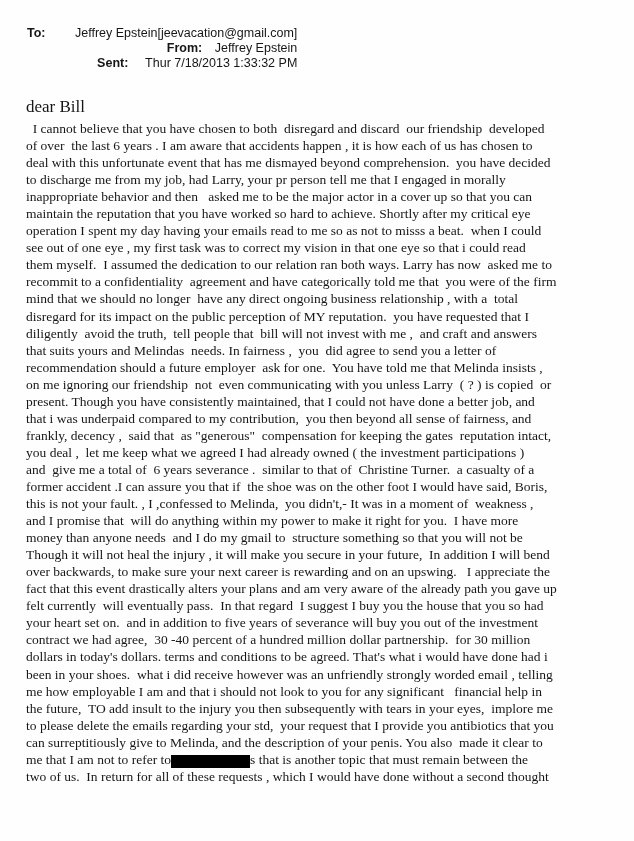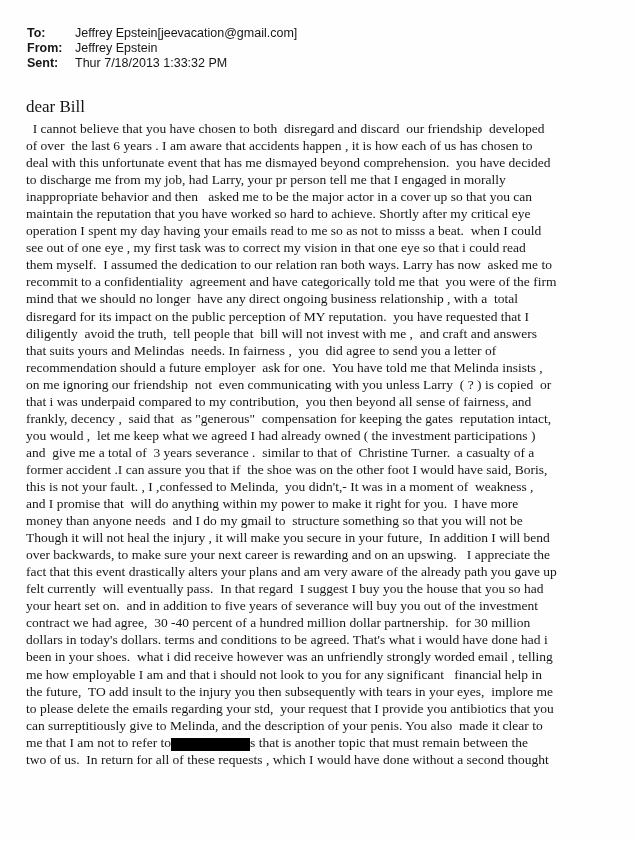--- a/index.html
+++ b/index.html
@@ -19,20 +19,21 @@
   .email-header {
     position: absolute;
     top: 26px;
     left: 27px;
     font-family: "Liberation Sans", sans-serif;
     font-size: 12.5px;
     line-height: 15px;
   }
   .header-row {
     display: flex;
+    justify-content: flex-end;
   }
   .header-label {
     font-weight: bold;
     width: 48px;
     flex: 0 0 48px;
   }
   .header-value {
     white-space: pre;
   }
   .salutation {
@@ -97,24 +98,25 @@
       <div class="line">operation I spent my day having your emails read to me so as not to misss a beat.  when I could</div>
       <div class="line">see out of one eye , my first task was to correct my vision in that one eye so that i could read</div>
       <div class="line">them myself.  I assumed the dedication to our relation ran both ways. Larry has now  asked me to</div>
       <div class="line">recommit to a confidentiality  agreement and have categorically told me that  you were of the firm</div>
       <div class="line">mind that we should no longer  have any direct ongoing business relationship , with a  total</div>
       <div class="line">disregard for its impact on the public perception of MY reputation.  you have requested that I</div>
       <div class="line">diligently  avoid the truth,  tell people that  bill will not invest with me ,  and craft and answers</div>
       <div class="line">that suits yours and Melindas  needs. In fairness ,  you  did agree to send you a letter of</div>
       <div class="line">recommendation should a future employer  ask for one.  You have told me that Melinda insists ,</div>
       <div class="line">on me ignoring our friendship  not  even communicating with you unless Larry  ( ? ) is copied  or</div>
+      <div class="line">present. Though you have consistently maintained, that I could not have done a better job, and</div>
       <div class="line">that i was underpaid compared to my contribution,  you then beyond all sense of fairness, and</div>
       <div class="line">frankly, decency ,  said that  as "generous"  compensation for keeping the gates  reputation intact,</div>
-      <div class="line">you would ,  let me keep what we agreed I had already owned ( the investment participations )</div>
-      <div class="line">and  give me a total of  3 years severance .  similar to that of  Christine Turner.  a casualty of a</div>
+      <div class="line">you deal ,  let me keep what we agreed I had already owned ( the investment participations )</div>
+      <div class="line">and  give me a total of  6 years severance .  similar to that of  Christine Turner.  a casualty of a</div>
       <div class="line">former accident .I can assure you that if  the shoe was on the other foot I would have said, Boris,</div>
       <div class="line">this is not your fault. , I ,confessed to Melinda,  you didn't,- It was in a moment of  weakness ,</div>
       <div class="line">and I promise that  will do anything within my power to make it right for you.  I have more</div>
       <div class="line">money than anyone needs  and I do my gmail to  structure something so that you will not be</div>
       <div class="line">Though it will not heal the injury , it will make you secure in your future,  In addition I will bend</div>
       <div class="line">over backwards, to make sure your next career is rewarding and on an upswing.   I appreciate the</div>
       <div class="line">fact that this event drastically alters your plans and am very aware of the already path you gave up</div>
       <div class="line">felt currently  will eventually pass.  In that regard  I suggest I buy you the house that you so had</div>
       <div class="line">your heart set on.  and in addition to five years of severance will buy you out of the investment</div>
       <div class="line">contract we had agree,  30 -40 percent of a hundred million dollar partnership.  for 30 million</div>

